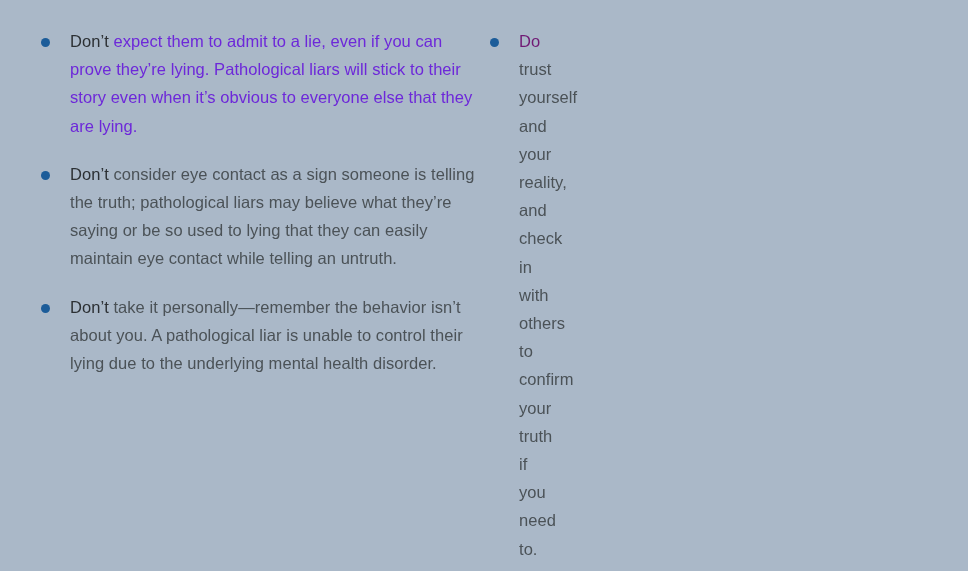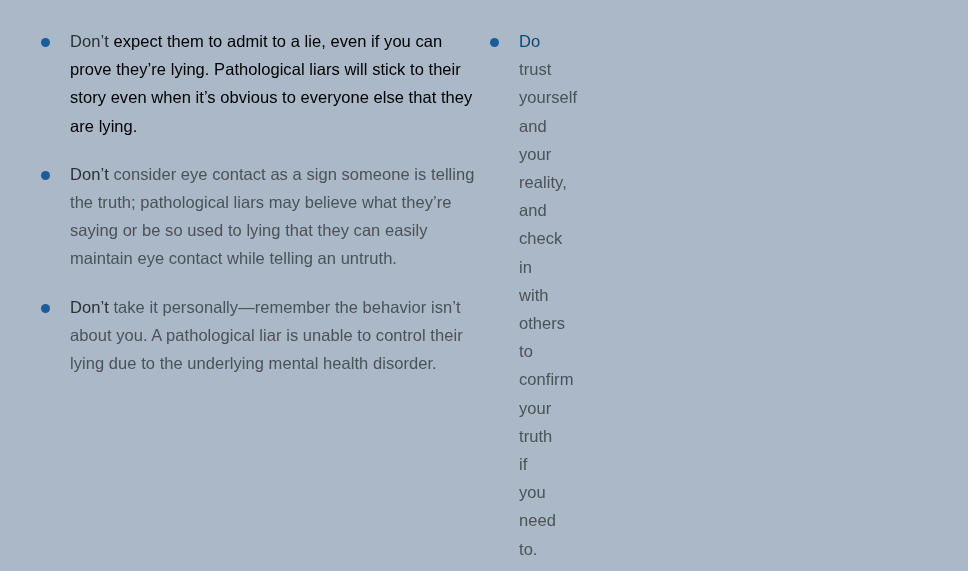--- a/index.html
+++ b/index.html
@@ -73,36 +73,36 @@
 </style>
 </head>
 <body style="background: rgb(170, 184, 200);">
 
 <div class="dos-donts-panel">
 
   <div class="column column-donts">
     <ul class="bullet-list">
       <li class="bullet-item">
         <span class="bullet-dot" style="background: rgb(28, 92, 153);"></span>
-        <span class="lead-word" style="color: rgb(44, 48, 52);">Don’t</span><span class="body-text" style="color: #000000;"> expect them to admit to a lie, even if you can prove they’re lying. Pathological liars will stick to their story even when it’s obvious to everyone else that they are lying.</span>
+        <span class="lead-word" style="color: rgb(44, 48, 52);">Don’t</span><span class="body-text" style="color: #6d28d9;"> expect them to admit to a lie, even if you can prove they’re lying. Pathological liars will stick to their story even when it’s obvious to everyone else that they are lying.</span>
       </li>
       <li class="bullet-item">
         <span class="bullet-dot" style="background: rgb(28, 92, 153);"></span>
         <span class="lead-word" style="color: rgb(44, 48, 52);">Don’t</span><span class="body-text" style="color: rgb(75, 82, 87);"> consider eye contact as a sign someone is telling the truth; pathological liars may believe what they’re saying or be so used to lying that they can easily maintain eye contact while telling an untruth.</span>
       </li>
       <li class="bullet-item">
         <span class="bullet-dot" style="background: rgb(28, 92, 153);"></span>
         <span class="lead-word" style="color: rgb(44, 48, 52);">Don’t</span><span class="body-text" style="color: rgb(75, 82, 87);"> take it personally—remember the behavior isn’t about you. A pathological liar is unable to control their lying due to the underlying mental health disorder.</span>
       </li>
     </ul>
   </div>
 
   <div class="column column-dos">
     <ul class="bullet-list">
       <li class="bullet-item">
         <span class="bullet-dot" style="background: rgb(28, 92, 153);"></span>
-        <span class="lead-word" style="color: #0c4a6e; text-align: center;">Do</span><span class="body-text" style="color: rgb(75, 82, 87);"> trust yourself and your reality, and check in with others to confirm your truth if you need to.</span>
+        <span class="lead-word" style="color: #701a75; text-align: center;">Do</span><span class="body-text" style="color: rgb(75, 82, 87);"> trust yourself and your reality, and check in with others to confirm your truth if you need to.</span>
       </li>
 
     </ul>
   </div>
 
 </div>
 
 </body></html>

